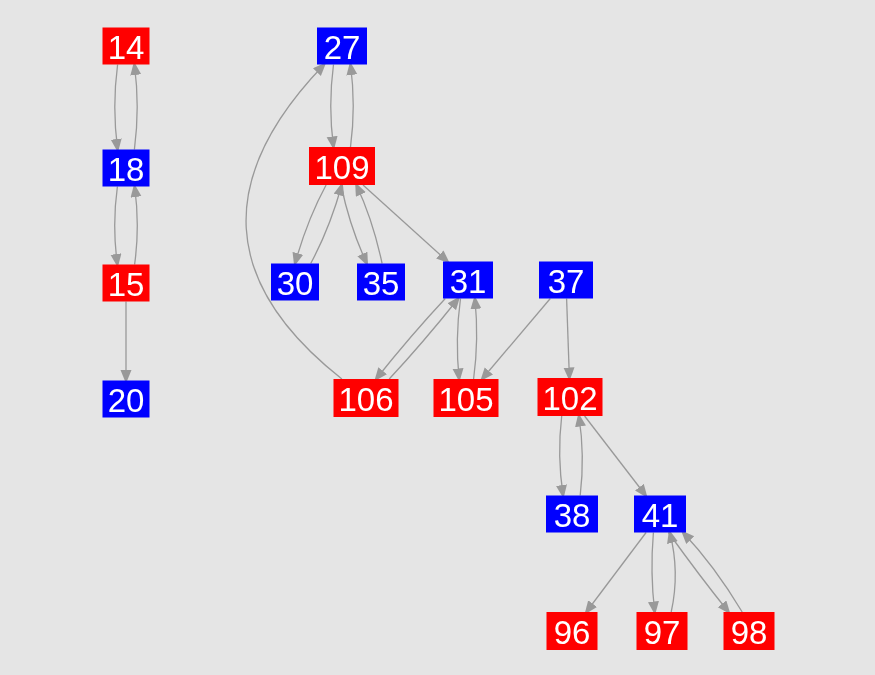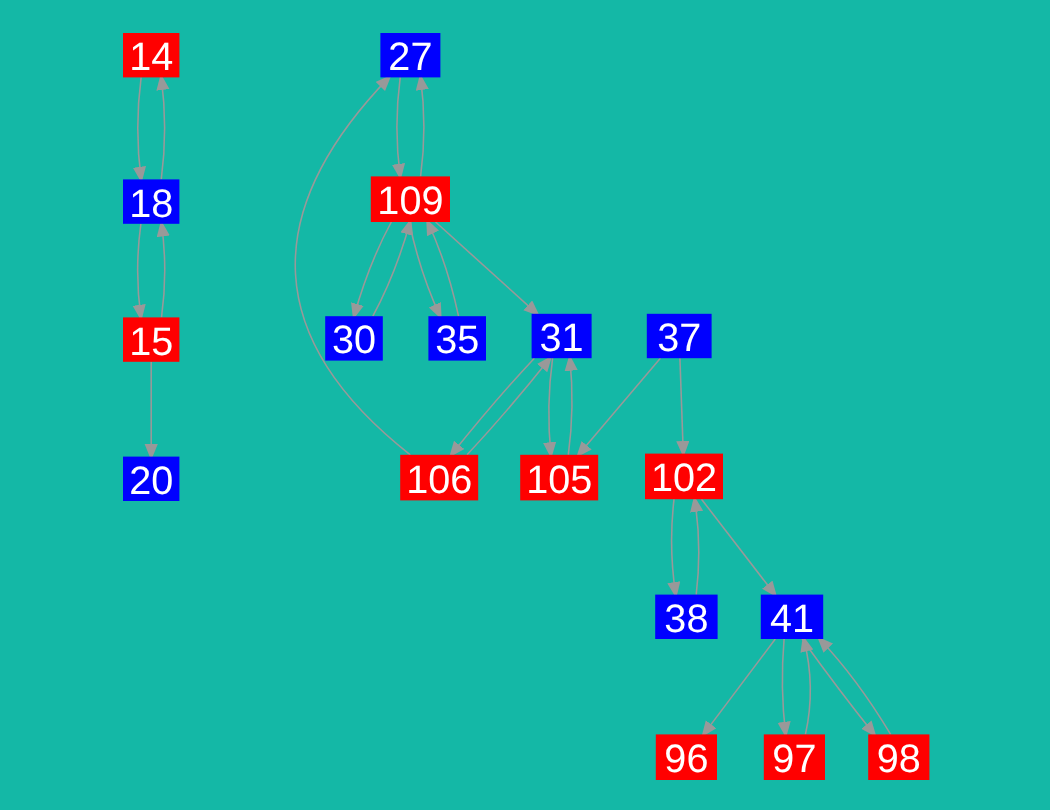--- a/index.html
+++ b/index.html
@@ -25,21 +25,21 @@
   .node-label {
     font-family: "Liberation Sans", "DejaVu Sans", sans-serif;
     font-size: 33px;
     font-weight: 400;
     text-anchor: middle;
   }
 </style>
 </head>
 <body>
 
-<div class="stage" style="background: #14b8a6;">
+<div class="stage" style="background: #e5e5e5;">
   <svg id="graph-svg" width="875" height="675" viewBox="0 0 875 675" xmlns="http://www.w3.org/2000/svg">
     <defs>
       <marker id="arrowhead" markerUnits="userSpaceOnUse" markerWidth="15" markerHeight="12" refX="10.5" refY="5.5" orient="auto">
         <path d="M 0 0 L 13.5 5.5 L 0 11 Z" fill="#999999"></path>
       </marker>
     </defs>
     <g id="edges-layer">
         <path d="M 117.6 64.5 Q 112.0 107.0 117.6 149.5" class="edge-path" stroke="#999999" marker-end="url(#arrowhead)"></path>
         <path d="M 134.4 149.5 Q 140.0 107.0 134.4 64.5" class="edge-path" stroke="#999999" marker-end="url(#arrowhead)"></path>
         <path d="M 117.4 186.5 Q 112.0 225.5 117.4 264.5" class="edge-path" stroke="#999999" marker-end="url(#arrowhead)"></path>

